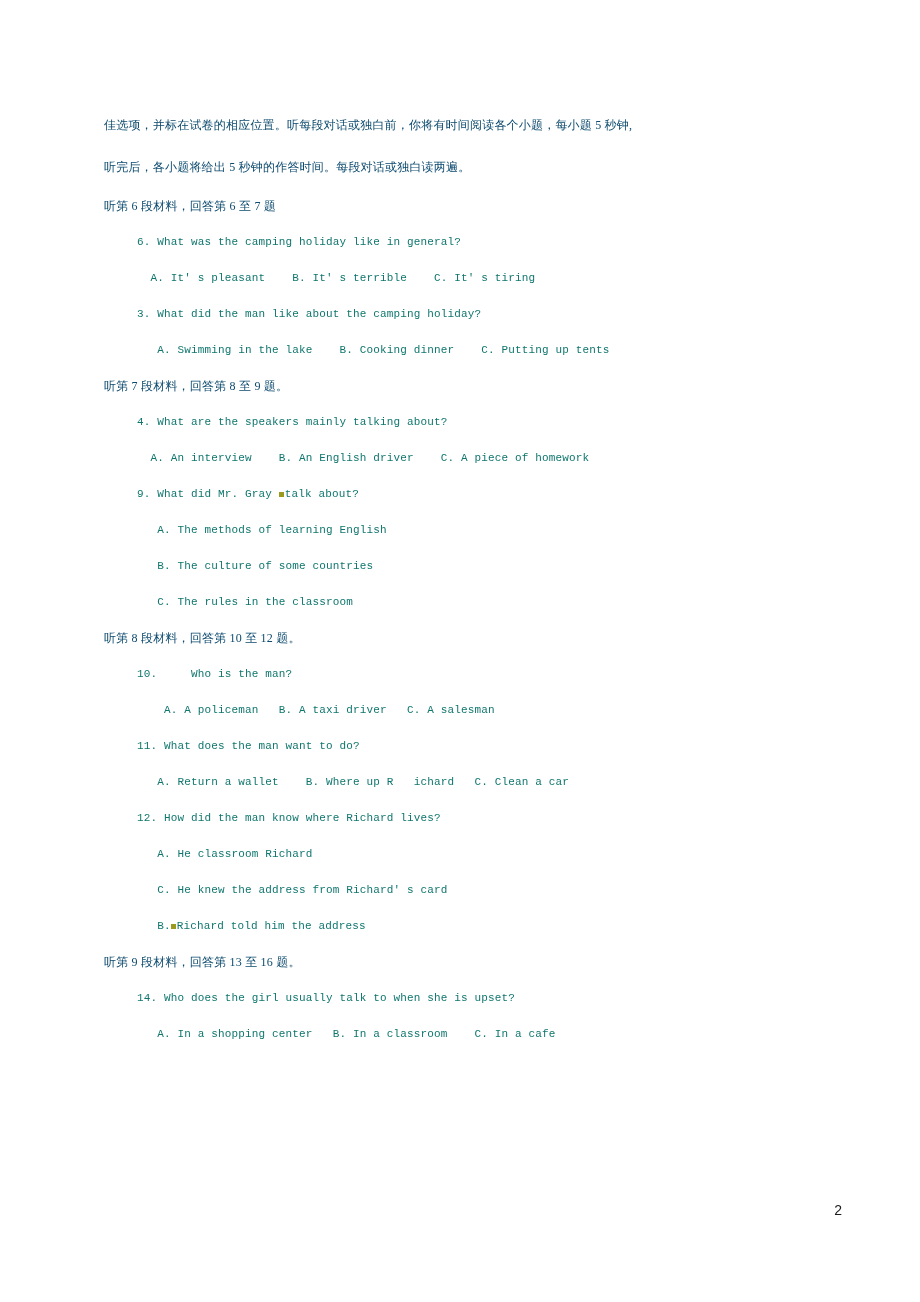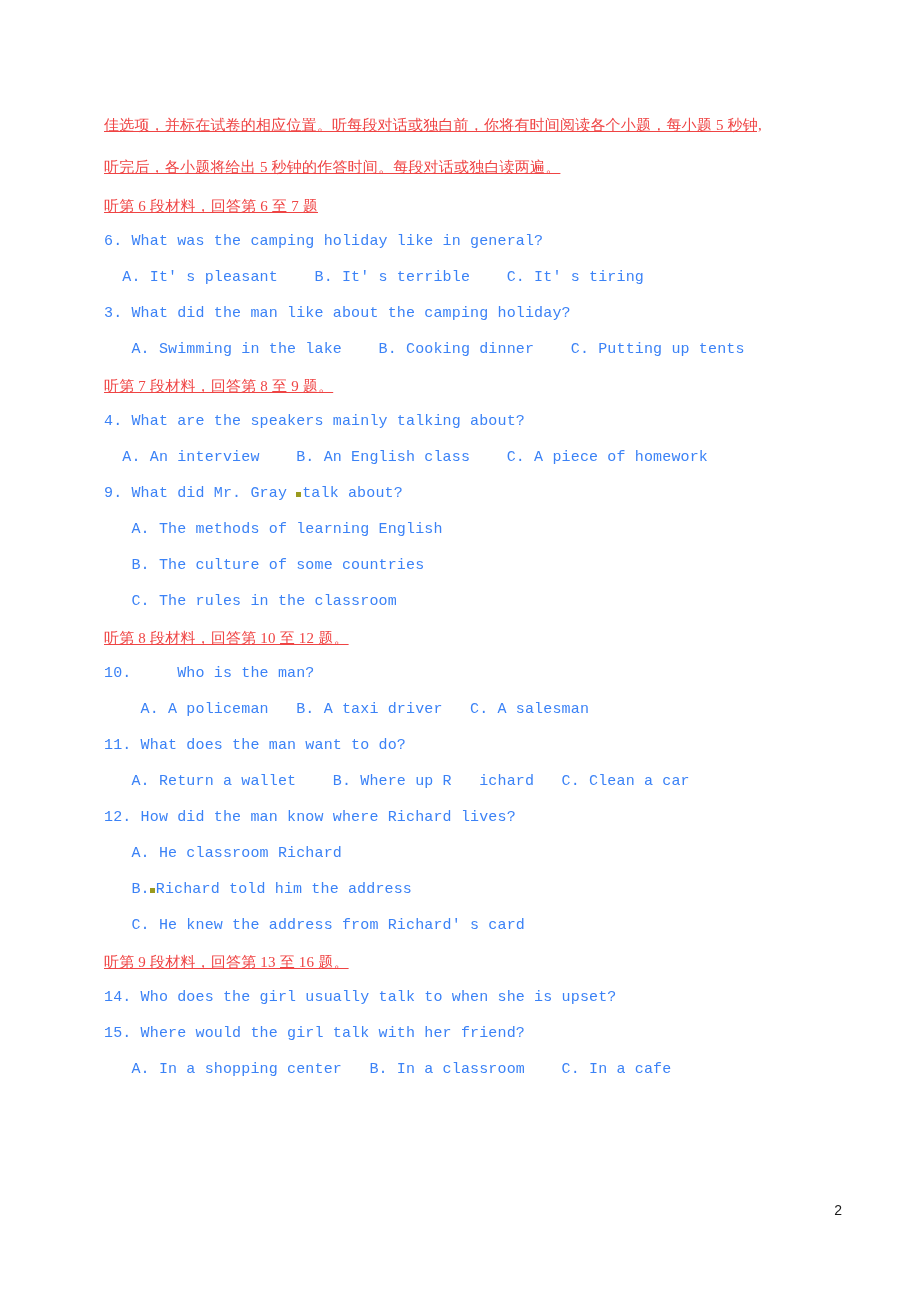--- a/index.html
+++ b/index.html
@@ -30,39 +30,39 @@
   .content {
     position: absolute;
     left: 104px;
     top: 104px;
     width: 740px;
   }
 
   
   .cn-line {
     font-family: "Liberation Serif", "DejaVu Serif", serif;
-    font-size: 15px;
+    font-size: 12px;
     line-height: 36px;
     letter-spacing: 0.2px;
     white-space: pre;
-    color: #ef4444;
-    text-decoration: underline;
+    color: #0c4a6e;
   }
   .cn-intro {
     line-height: 42px;
   }
 
   
   .en-line {
     font-family: "Liberation Mono", "DejaVu Sans Mono", monospace;
-    font-size: 15px;
+    font-size: 11px;
     line-height: 36px;
     white-space: pre;
-    color: #3b82f6;
+    color: #0f766e;
     letter-spacing: 0.15px;
+    margin-left: 33px;
   }
 
   .indent-0  { padding-left: 0px; }
 
   
   .stray-mark {
     display: inline-block;
     width: 5px;
     height: 5px;
     background: #9a9a1e;
@@ -91,37 +91,36 @@
     <div class="cn-line cn-intro">听完后，各小题将给出 5 秒钟的作答时间。每段对话或独白读两遍。</div>
 
     <div class="cn-line">听第 6 段材料，回答第 6 至 7 题</div>
     <div class="en-line indent-0">6. What was the camping holiday like in general?</div>
     <div class="en-line indent-0">  A. It' s pleasant    B. It' s terrible    C. It' s tiring</div>
     <div class="en-line indent-0">3. What did the man like about the camping holiday?</div>
     <div class="en-line indent-0">   A. Swimming in the lake    B. Cooking dinner    C. Putting up tents</div>
 
     <div class="cn-line">听第 7 段材料，回答第 8 至 9 题。</div>
     <div class="en-line indent-0">4. What are the speakers mainly talking about?</div>
-    <div class="en-line indent-0">  A. An interview    B. An English class    C. A piece of homework</div>
+    <div class="en-line indent-0">  A. An interview    B. An English driver    C. A piece of homework</div>
     <div class="en-line indent-0"><span>9. What did Mr. Gray </span><span class="stray-mark"></span><span>talk about?</span></div>
     <div class="en-line indent-0">   A. The methods of learning English</div>
     <div class="en-line indent-0">   B. The culture of some countries</div>
     <div class="en-line indent-0">   C. The rules in the classroom</div>
 
     <div class="cn-line">听第 8 段材料，回答第 10 至 12 题。</div>
     <div class="en-line indent-0">10.     Who is the man?</div>
     <div class="en-line indent-0">    A. A policeman   B. A taxi driver   C. A salesman</div>
     <div class="en-line indent-0">11. What does the man want to do?</div>
     <div class="en-line indent-0">   A. Return a wallet    B. Where up R   ichard   C. Clean a car</div>
     <div class="en-line indent-0">12. How did the man know where Richard lives?</div>
     <div class="en-line indent-0">   A. He classroom Richard</div>
+    <div class="en-line indent-0">   C. He knew the address from Richard' s card</div>
     <div class="en-line indent-0"><span>   B.</span><span class="stray-mark"></span><span>Richard told him the address</span></div>
-    <div class="en-line indent-0">   C. He knew the address from Richard' s card</div>
 
     <div class="cn-line">听第 9 段材料，回答第 13 至 16 题。</div>
     <div class="en-line indent-0">14. Who does the girl usually talk to when she is upset?</div>
-    <div class="en-line indent-0">15. Where would the girl talk with her friend?</div>
     <div class="en-line indent-0">   A. In a shopping center   B. In a classroom    C. In a cafe</div>
 
   </div>
 
   <div class="page-number">2</div>
 </div>
 
 </body></html>

